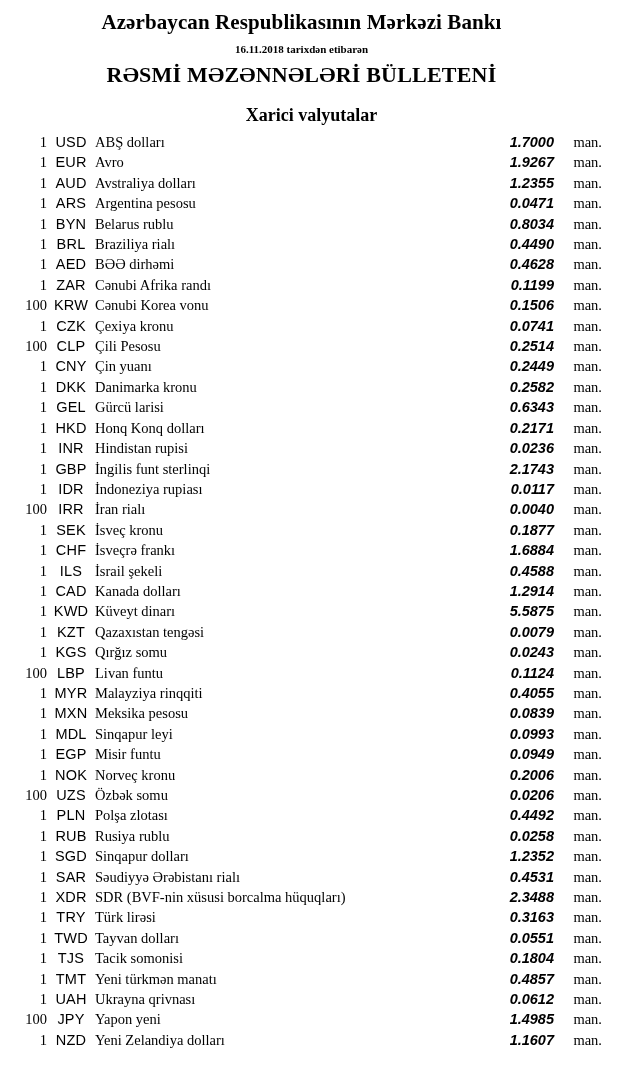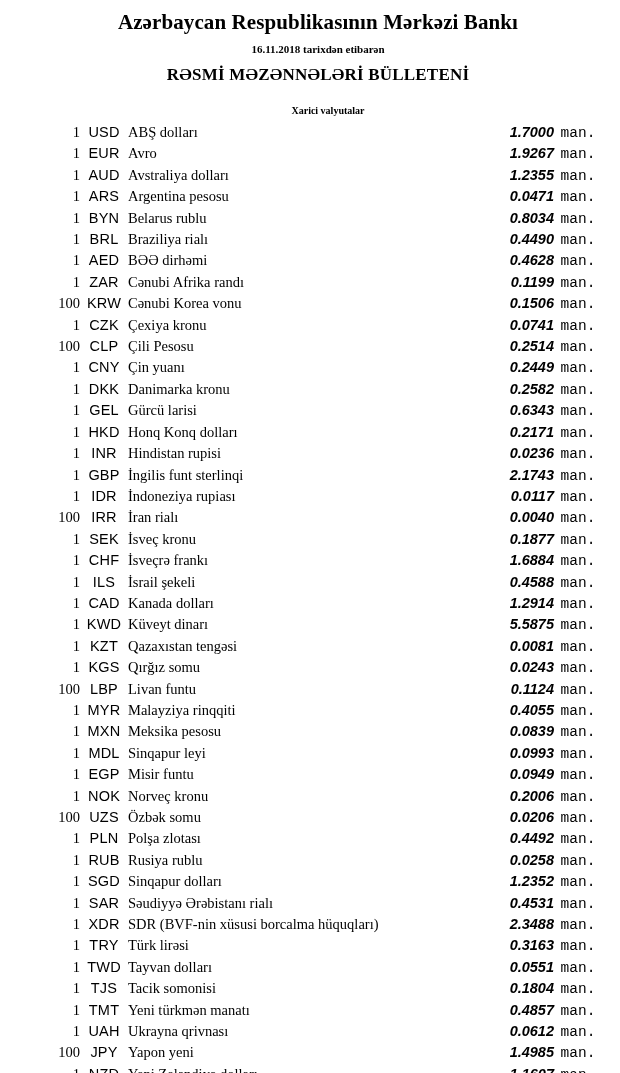--- a/index.html
+++ b/index.html
@@ -12,21 +12,21 @@
     height: 1073px;
     font-family: "Liberation Serif", serif;
     color: #000000;
     overflow: hidden;
   }
   .page {
     width: 620px;
     height: 1073px;
     position: relative;
     box-sizing: border-box;
-    padding: 8px 18px 0 34px;
+    padding: 8px 18px 0 1px;
   }
   .header {
     text-align: center;
   }
   .bank-title {
     font-family: "Liberation Serif", serif;
     font-weight: bold;
     font-size: 21px;
     line-height: 28px;
     letter-spacing: 0.1px;
@@ -41,29 +41,29 @@
   .subtitle-line {
     font-family: "Liberation Serif", serif;
     font-weight: bold;
     font-size: 14.5px;
     line-height: 22px;
     margin-top: 1px;
   }
   .bulletin-line {
     font-family: "Liberation Serif", serif;
     font-weight: bold;
-    font-size: 17px;
+    font-size: 22px;
     line-height: 25px;
     margin-top: 2px;
     letter-spacing: 0.2px;
   }
   .section-title {
     font-family: "Liberation Serif", serif;
     font-weight: bold;
-    font-size: 10px;
+    font-size: 18px;
     text-align: center;
     margin-top: 18px;
     margin-bottom: 6px;
     padding-left: 20px;
   }
   table.rates {
     border-collapse: collapse;
     width: 100%;
     table-layout: fixed;
   }
@@ -93,23 +93,23 @@
   td.rate {
     width: 86px;
     text-align: right;
     font-family: Liberation Sans, sans-serif;
     font-style: italic;
     font-weight: bold;
     font-size: 14px;
   }
   td.unit {
     width: 48px;
-    text-align: center;
+    text-align: right;
     padding-left: 12px;
-    font-family: Liberation Mono, monospace;
+    font-family: Liberation Serif, serif;
     font-size: 14px;
   }
 </style>
 </head>
 <body>
 
 <div class="page">
 
   <div class="header">
     <div class="bank-title">Azərbaycan Respublikasının Mərkəzi Bankı</div>
@@ -286,21 +286,21 @@
           <td class="qty">1</td>
           <td class="code">KWD</td>
           <td class="name">Küveyt dinarı</td>
           <td class="rate">5.5875</td>
           <td class="unit">man.</td>
         </tr>
         <tr>
           <td class="qty">1</td>
           <td class="code">KZT</td>
           <td class="name">Qazaxıstan tengəsi</td>
-          <td class="rate">0.0081</td>
+          <td class="rate">0.0079</td>
           <td class="unit">man.</td>
         </tr>
         <tr>
           <td class="qty">1</td>
           <td class="code">KGS</td>
           <td class="name">Qırğız somu</td>
           <td class="rate">0.0243</td>
           <td class="unit">man.</td>
         </tr>
         <tr>

